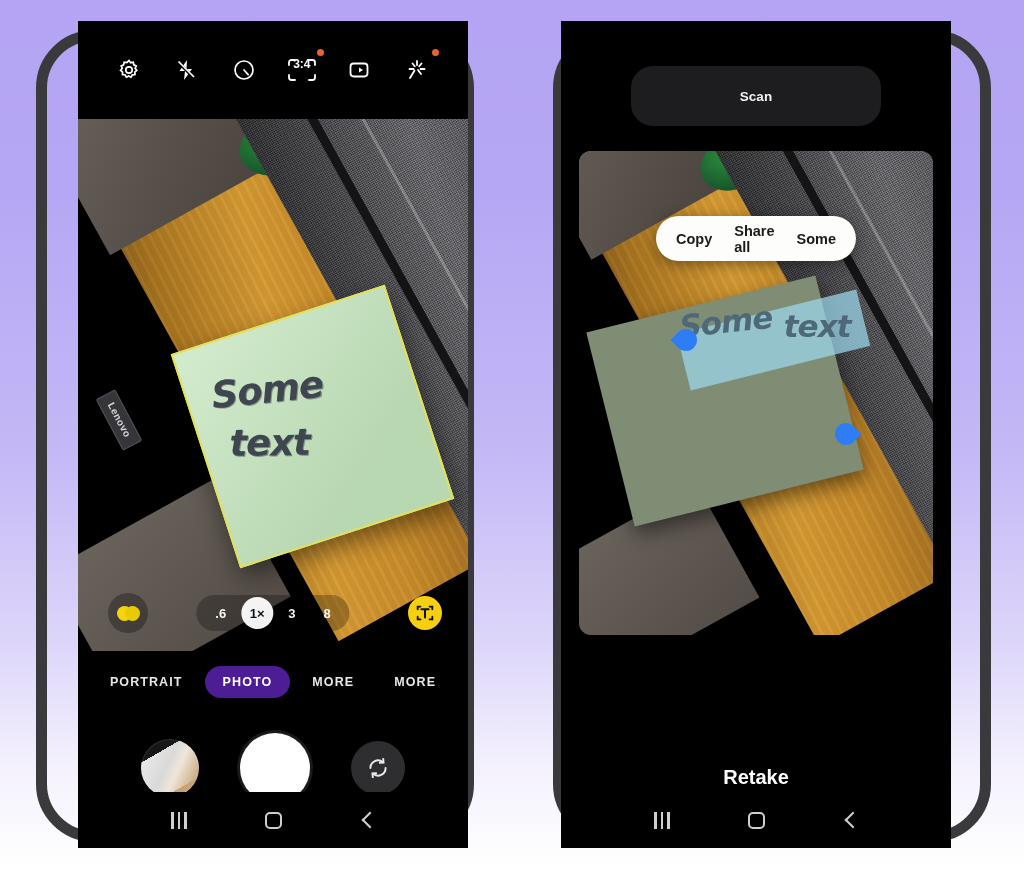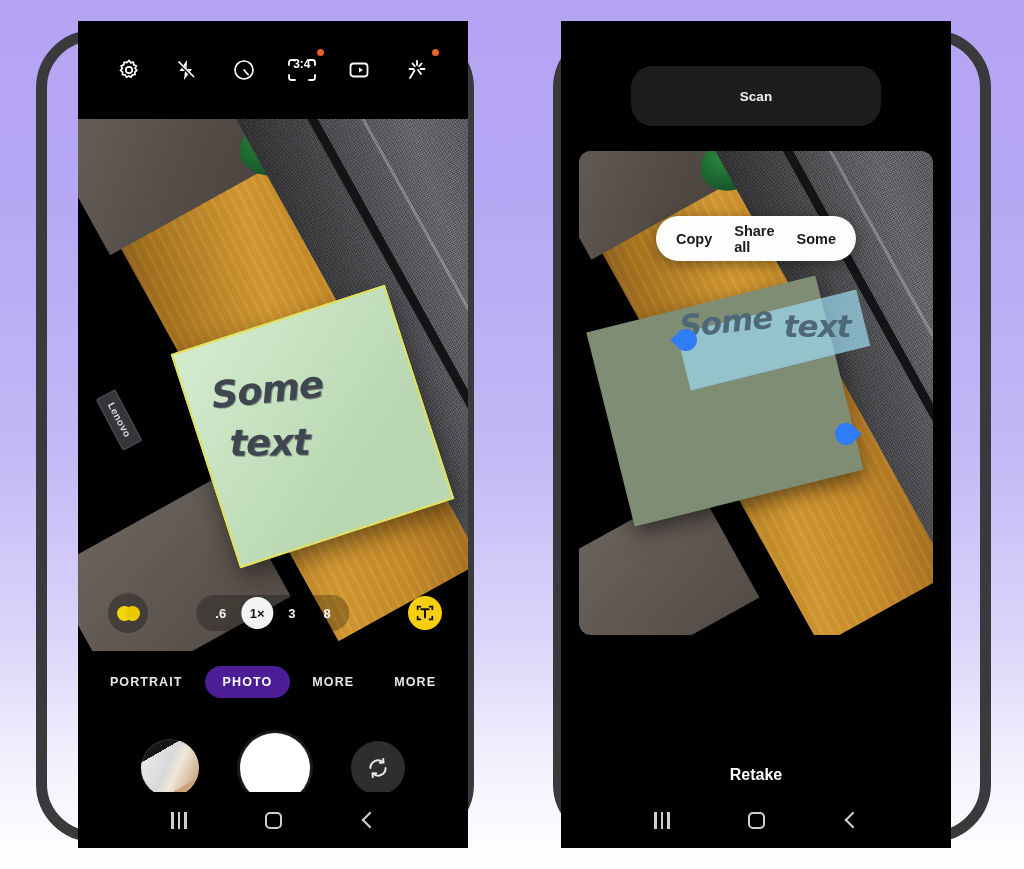--- a/index.html
+++ b/index.html
@@ -230,21 +230,21 @@
   .ctx-menu {
     position:absolute; left:50%; transform:translateX(-50%);
     top:195px; height:45px; border-radius:23px; background:#fdfdfb;
     display:flex; align-items:center; padding:0 20px; gap:22px; z-index:12;
     box-shadow:0 3px 14px rgba(0,0,0,.4);
   }
   .ctx-item { font-size:14.5px; color:#1a1a1a; font-weight:600; cursor:pointer; }
 
   .retake {
     position:absolute; left:0; top:745px; width:390px; text-align:center;
-    color:#fff; font-size:16px; font-weight:700; cursor:pointer; z-index:7;
+    color:#fff; font-size:20px; font-weight:700; cursor:pointer; z-index:7;
   }
 
   
   .navbar {
     position:absolute; left:0; bottom:0; width:390px; height:56px; background:#000;
     display:flex; align-items:center; justify-content:space-around; padding:0 54px; z-index:8;
   }
   .nav-btn { cursor:pointer; display:flex; align-items:center; justify-content:center;
     width:40px; height:40px; }
   .nav-recents { display:flex; gap:4px; }

